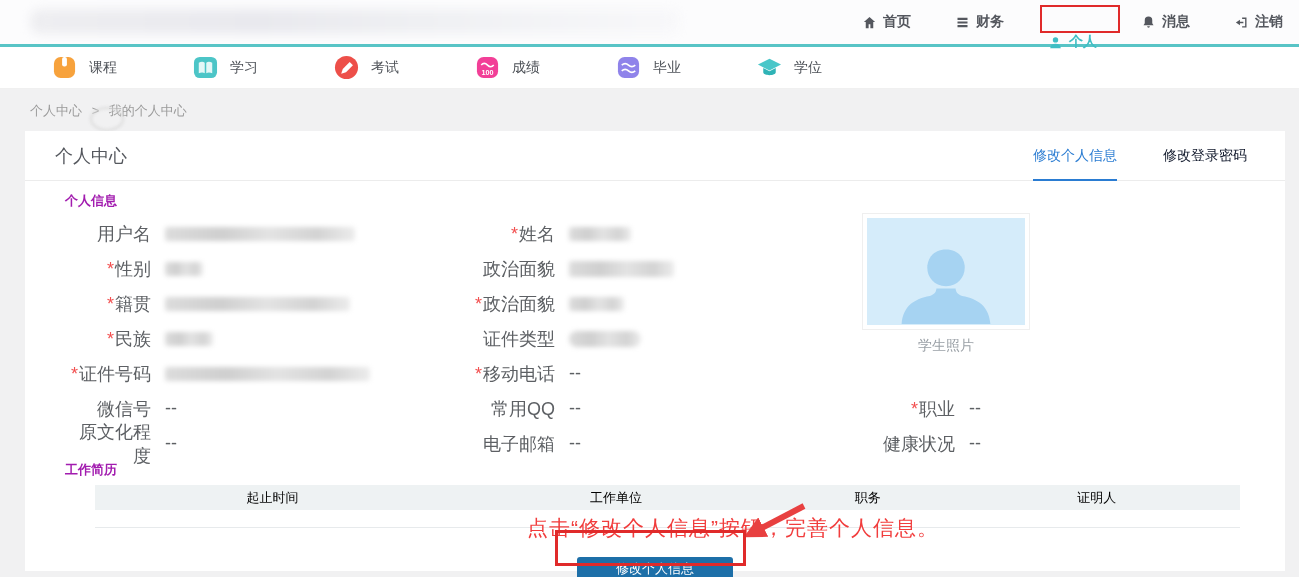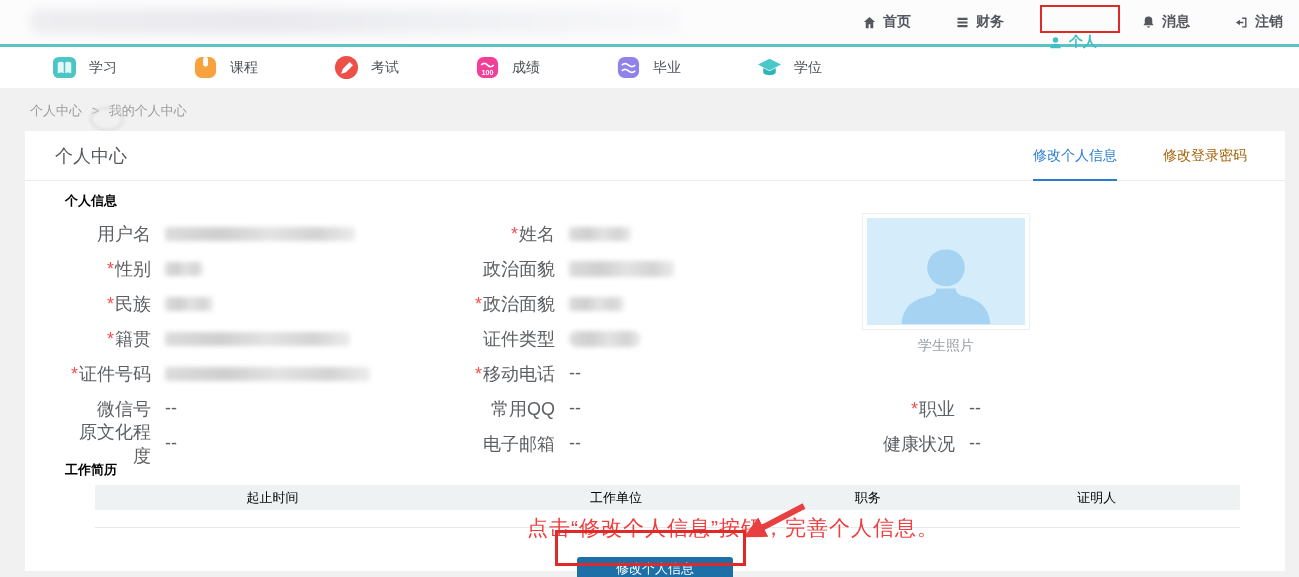--- a/index.html
+++ b/index.html
@@ -28,24 +28,24 @@
   .crumb-zone .sep { margin:0 6px; }
   .crumb-link { color:#9b9b9b; }
   .blur-circle { position:absolute; left:90px; top:18px; width:34px; height:24px;
     border:2px solid #dcdcdc; border-radius:50%; filter:blur(1.5px); }
 
   
   .card { position:relative; margin:0 14px 0 25px; width:1260px; height:440px; background:#ffffff; }
   .card-head { height:50px; border-bottom:1px solid #ececec; display:flex; align-items:center; }
   .card-title { font-size:18px; color:#55585e; margin-left:30px; flex:0 0 auto; }
   .tabs { margin-left:auto; margin-right:38px; display:flex; gap:46px; height:50px; }
-  .tab { font-size:14px; color:#a16207; line-height:48px; height:50px; cursor:pointer; border-bottom:2px solid transparent; }
+  .tab { font-size:14px; color:#0f172a; line-height:48px; height:50px; cursor:pointer; border-bottom:2px solid transparent; }
   .tab.active { color:#2a7cd2; border-bottom-color:#2a7cd2; }
 
-  .sec-title { font-size:13px; font-weight:bold; color:#000000; margin-left:40px; }
+  .sec-title { font-size:13px; font-weight:bold; color:#a21caf; margin-left:40px; }
   .sec-title.first { margin-top:11px; }
 
   
   .form-wrap { position:relative; margin:6px 0 0 40px; display:flex; }
   .fcol { display:flex; flex-direction:column; }
   .fcol1 { width:400px; } .fcol2 { width:400px; } .fcol3 { flex:1; }
   .frow { height:35px; display:flex; align-items:center; font-size:18px; color:#5d6064; }
   .flabel { text-align:right; }
   .fcol1 .flabel { width:86px; } .fcol2 .flabel { width:90px; } .fcol3 .flabel { width:90px; }
   .req { color:#f25050; margin-right:1px; font-style:normal; }
@@ -113,31 +113,31 @@
           <path d="M13 4h7v16h-7v-2.2h4.8V6.2H13zM9.5 7.5L3 12l6.5 4.5v-3.3H15v-2.4H9.5z"></path>
         </svg>
       <span>注销</span>
     </div>
   </div>
 </div>
 
 <div class="modulebar">
   <div class="module-item">
     <svg viewBox="0 0 26 26">
+      <rect x="2" y="2" width="22" height="22" rx="7" fill="#f7a23c"></rect>
+      <rect x="10.5" y="2" width="5" height="10" rx="2.2" fill="#ffffff"></rect>
+    </svg>
+    <span>课程</span>
+  </div>
+  <div class="module-item">
+    <svg viewBox="0 0 26 26">
       <rect x="1" y="2" width="24" height="22" rx="6" fill="#4cc5c7"></rect>
       <path d="M6 8c2.4-1.2 4.6-1.2 6.2 0v11C10.6 17.8 8.4 17.8 6 19zM20 8c-2.4-1.2-4.6-1.2-6.2 0v11c1.6-1.2 3.8-1.2 6.2 0z" fill="#ffffff" opacity="0.85"></path>
     </svg>
     <span>学习</span>
-  </div>
-  <div class="module-item">
-    <svg viewBox="0 0 26 26">
-      <rect x="2" y="2" width="22" height="22" rx="7" fill="#f7a23c"></rect>
-      <rect x="10.5" y="2" width="5" height="10" rx="2.2" fill="#ffffff"></rect>
-    </svg>
-    <span>课程</span>
   </div>
   <div class="module-item">
     <svg viewBox="0 0 26 26">
       <circle cx="13" cy="13" r="12" fill="#ed4f49"></circle>
       <path d="M7.5 19.5l1.6-5 7.2-7.2 3.4 3.4-7.2 7.2z" fill="#ffffff"></path>
     </svg>
     <span>考试</span>
   </div>
   <div class="module-item">
     <svg viewBox="0 0 26 26">
@@ -186,26 +186,26 @@
     <div class="fcol fcol1">
       <div class="frow">
         <span class="flabel">用户名</span>
         <span class="blurval" style="width:190px"></span>
       </div>
       <div class="frow">
         <span class="flabel"><i class="req">*</i><span>性别</span></span>
         <span class="blurval" style="width:38px"></span>
       </div>
       <div class="frow">
+        <span class="flabel"><i class="req">*</i><span>籍贯</span></span>
+        <span class="blurval" style="width:185px"></span>
+      </div>
+      <div class="frow">
         <span class="flabel"><i class="req">*</i><span>民族</span></span>
         <span class="blurval" style="width:48px"></span>
-      </div>
-      <div class="frow">
-        <span class="flabel"><i class="req">*</i><span>籍贯</span></span>
-        <span class="blurval" style="width:185px"></span>
       </div>
       <div class="frow">
         <span class="flabel"><i class="req">*</i><span>证件号码</span></span>
         <span class="blurval" style="width:205px"></span>
       </div>
       <div class="frow">
         <span class="flabel">微信号</span>
         <span class="fval">--</span>
       </div>
       <div class="frow">

